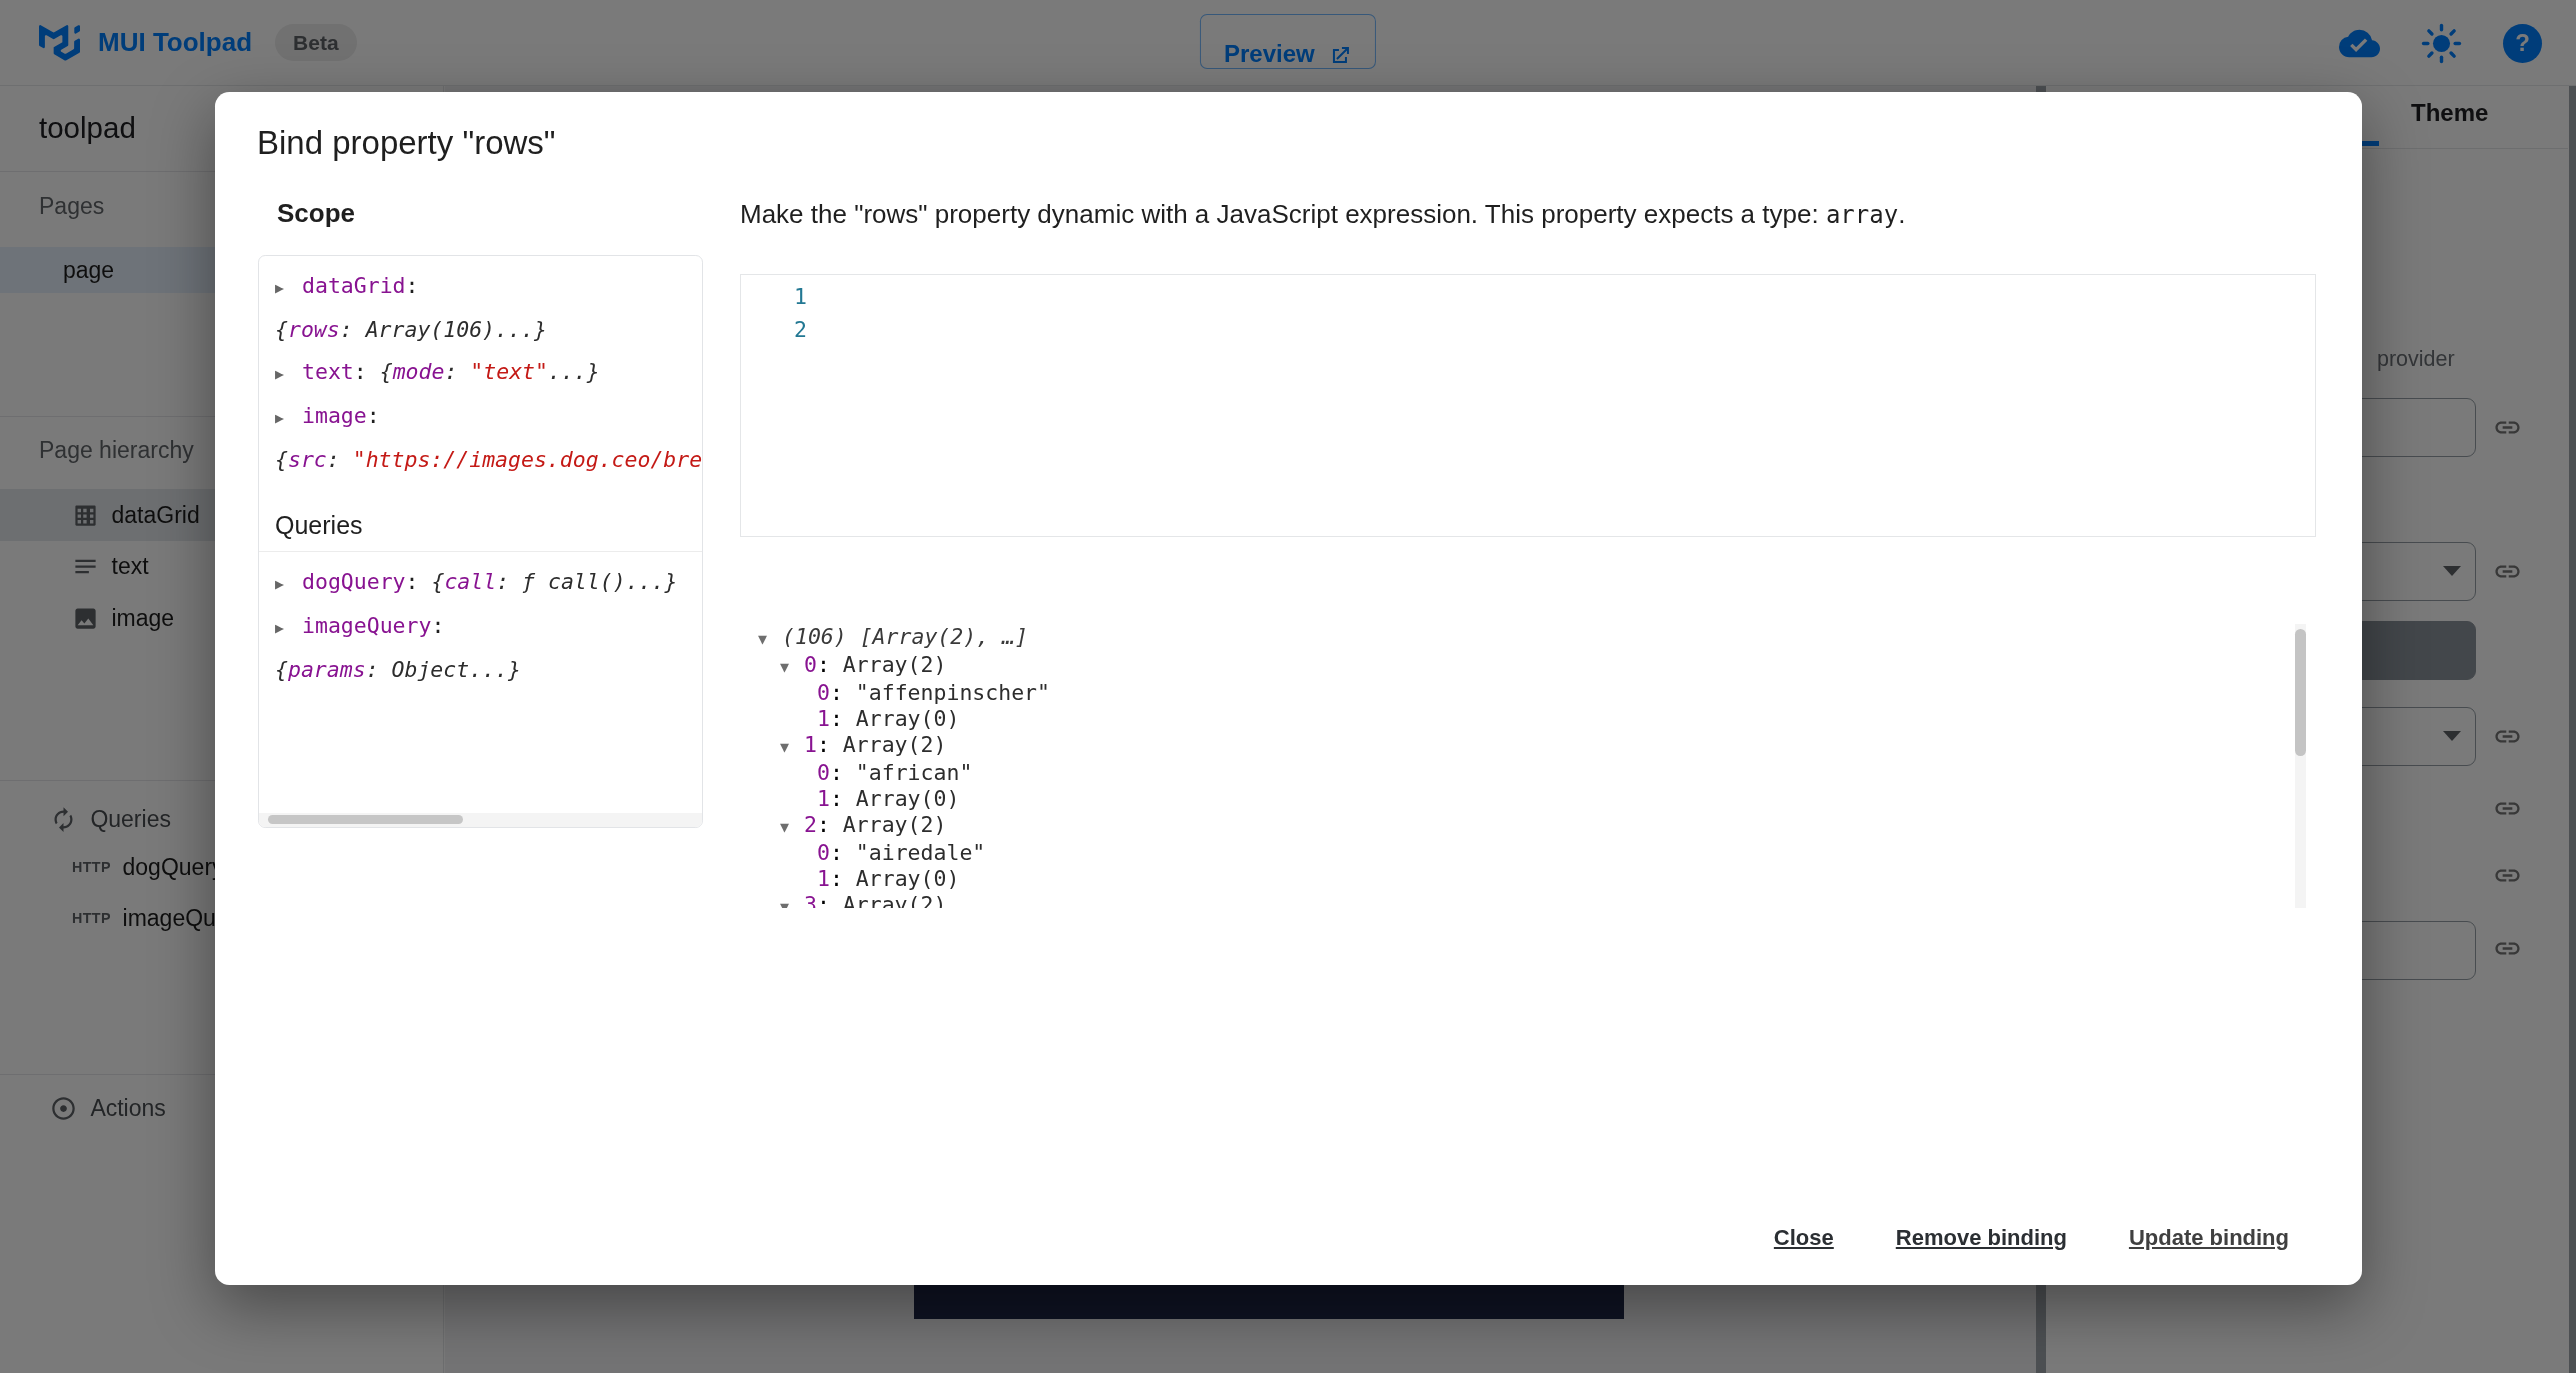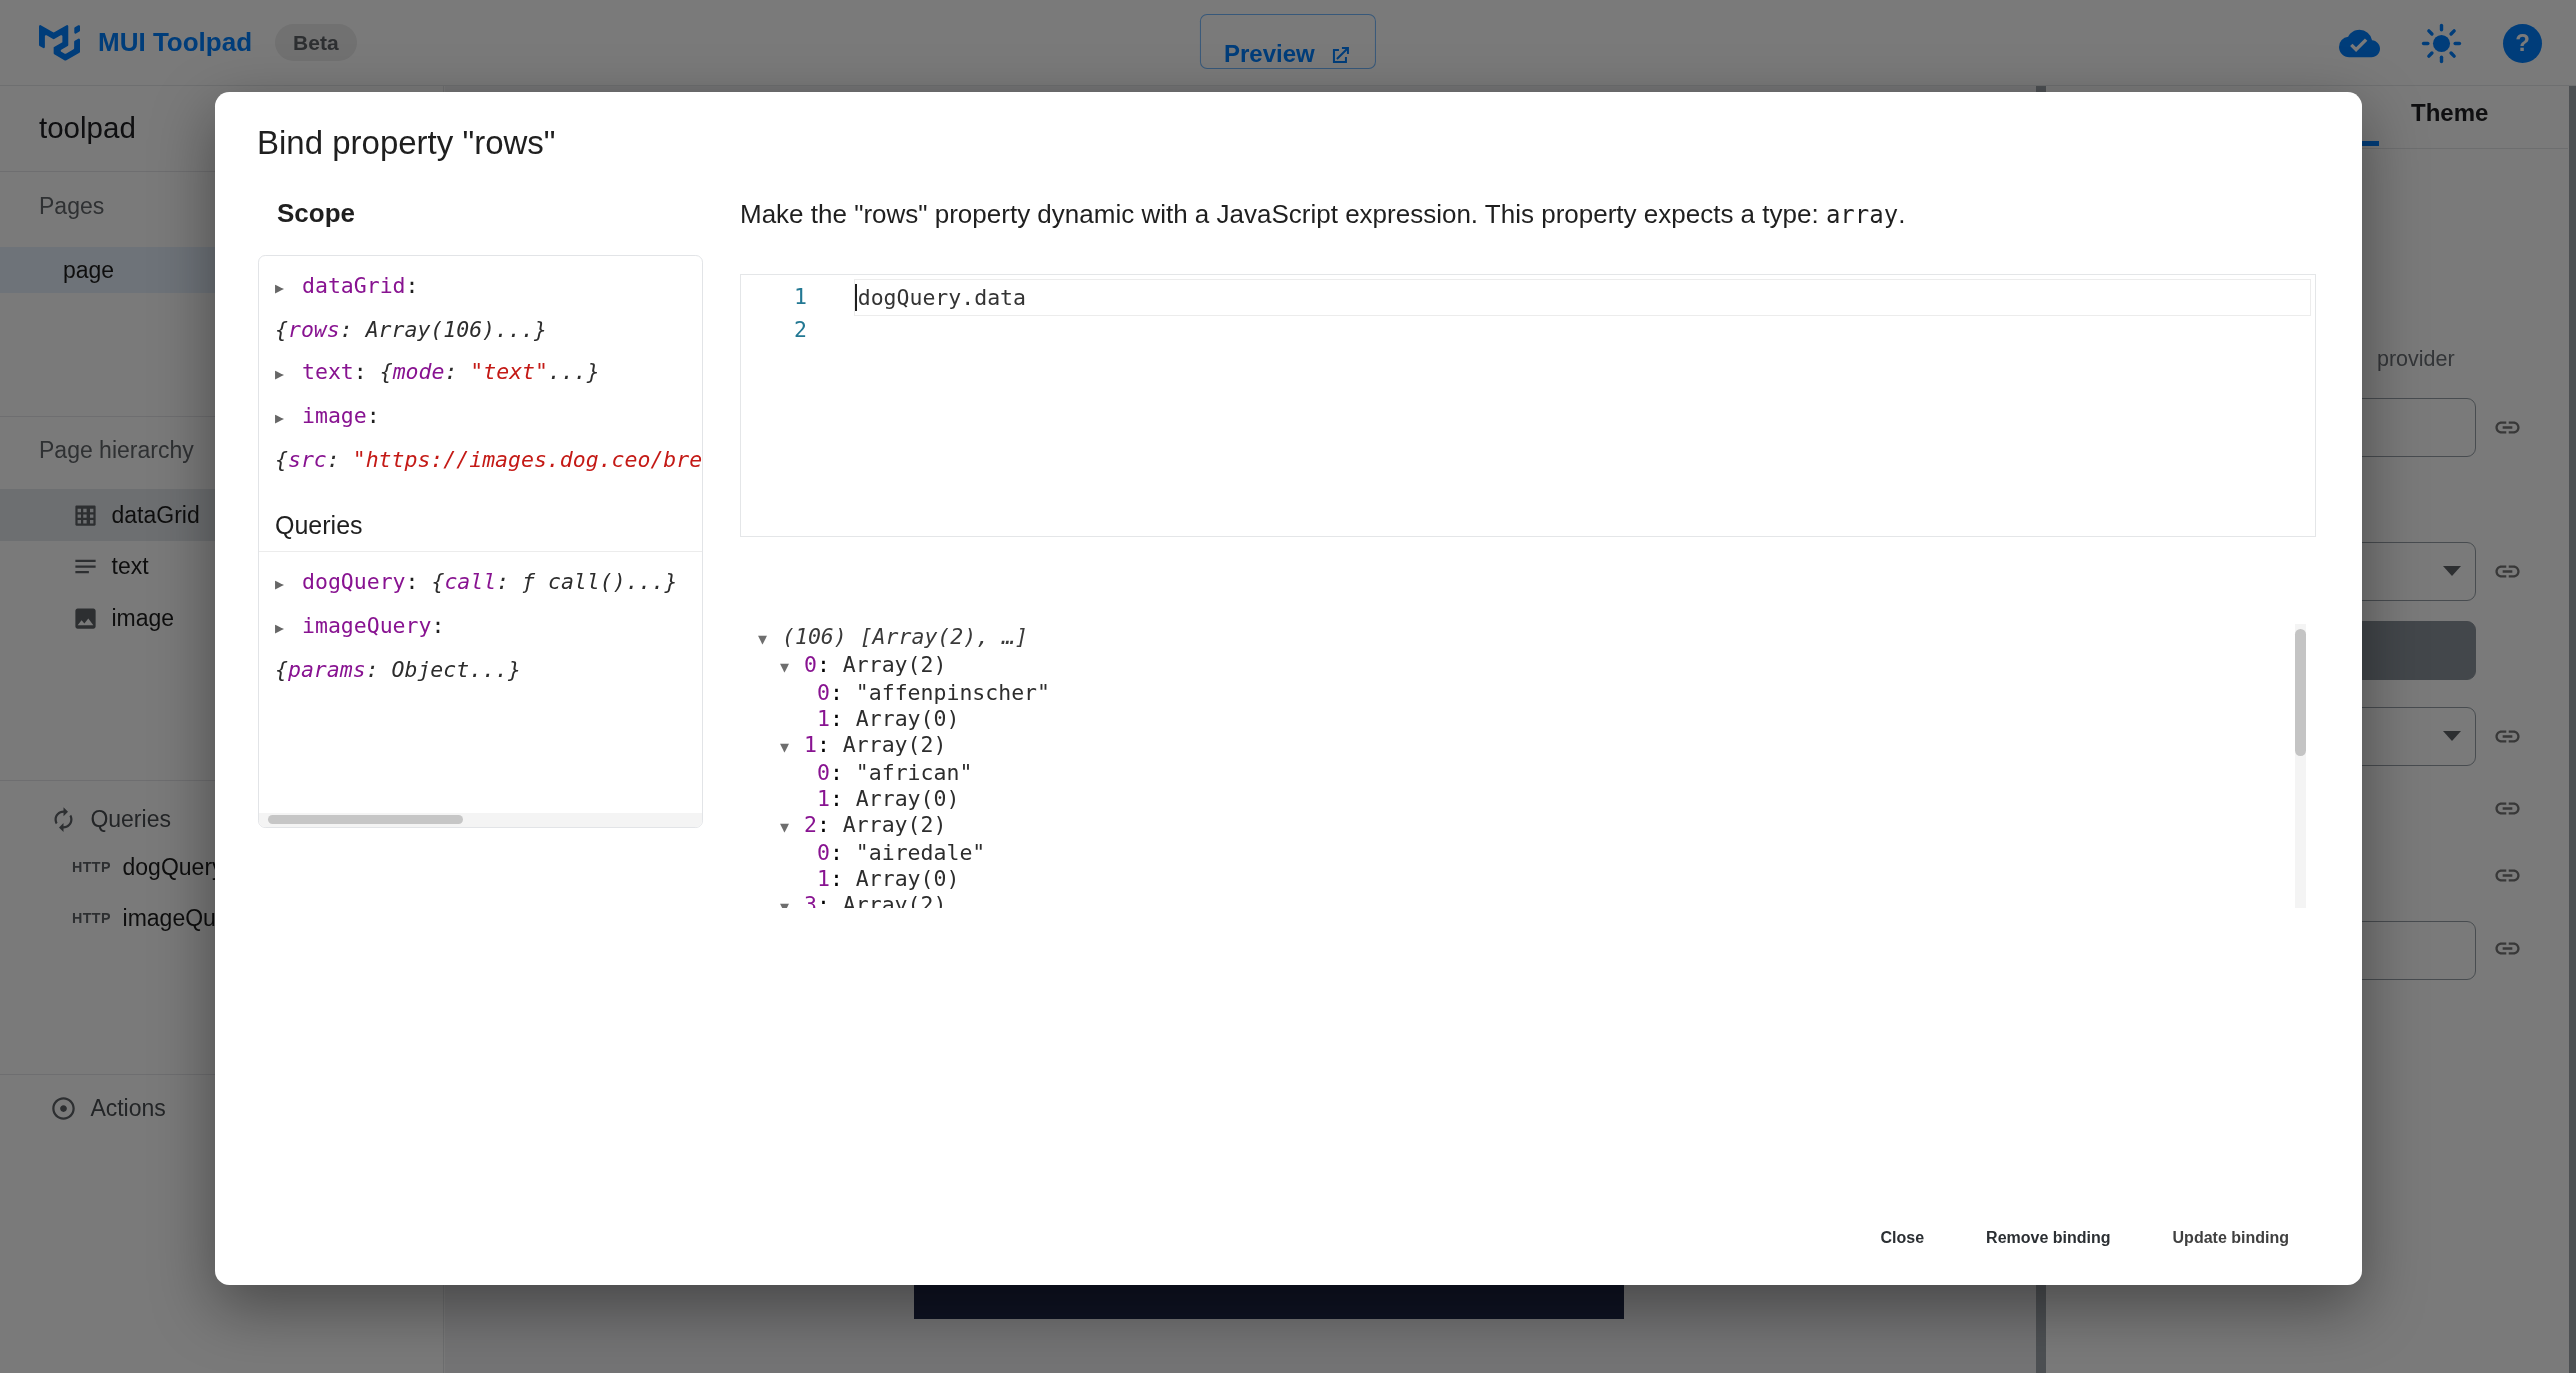--- a/index.html
+++ b/index.html
@@ -123,22 +123,22 @@
   .p-row { white-space:nowrap; }
   .lvl1 { padding-left:18px; } .lvl2 { padding-left:40px; } .lvl3 { padding-left:77px; }
   .p-arrow { display:inline-block; width:24px; font-size:15px; color:#6e6e6e; }
   .p-sum { font-style:italic; color:#3a3a3a; }
   .p-key { color:#881391; }
   .p-val { color:#2d2d2d; }
   .vscroll-track { position:absolute; right:12.5px; top:0; bottom:0; width:10.7px; background:#f4f4f4; }
   .vscroll-thumb { position:absolute; right:12.5px; top:4.5px; width:10.7px; height:127px; border-radius:5.4px; background:#c4c4c4; }
 
   .footer { position:absolute; right:57px; bottom:19.7px; display:flex; align-items:center; gap:30px; }
-  .fbtn { background:none; border:none; height:55px; padding:0 16px; font-size:16px; font-weight:600;
-    color:#2b2f33; cursor:pointer; font-family:"Liberation Sans",sans-serif; border-radius:7.2px; }
+  .fbtn { background:none; border:none; height:55px; padding:0 16px; font-size:22px; font-weight:600;
+    color:#2b2f33; cursor:pointer; font-family:"Liberation Sans",sans-serif; border-radius:7.2px;text-decoration:underline; }
   .fbtn.disabled { color:#404040; cursor:default; }
 </style>
 </head>
 <body>
 
 <div class="app">
 
   <div class="header">
     <svg class="brand-logo" viewBox="0 0 36 32" fill="#007FFF">
       <path d="M30.343 21.976a1 1 0 00.502-.864l.018-5.787a1 1 0 01.502-.864l3.137-1.802a1 1 0 011.498.867v10.521a1 1 0 01-.502.867l-11.839 6.8a1 1 0 01-.994.001l-9.291-5.314a1 1 0 01-.504-.868v-5.305c0-.006.007-.01.013-.007.005.003.012 0 .012-.007v-.006c0-.004.002-.008.006-.01l7.652-4.396c.007-.004.004-.015-.004-.015a.008.008 0 01-.008-.008l.015-5.201a1 1 0 00-1.5-.87l-5.687 3.277a1 1 0 01-.998 0L6.666 9.7a1 1 0 00-1.499.866v9.4a1 1 0 01-1.496.869l-3.166-1.81a1 1 0 01-.504-.87l.028-16.43A1 1 0 011.527.86l10.845 6.229a1 1 0 00.996 0L24.21.86a1 1 0 011.498.868v16.434a1 1 0 01-.501.867l-5.678 3.27a1 1 0 00.004 1.735l3.132 1.783a1 1 0 00.993-.002l6.685-3.839zM31 7.234a1 1 0 001.514.857l3-1.8A1 1 0 0036 5.434V1.766A1 1 0 0034.486.91l-3 1.8a1 1 0 00-.486.857v3.668z"></path>
@@ -300,24 +300,20 @@
 
     <div class="hscroll-track"></div>
     <div class="hscroll-thumb"></div>
   </div>
 
   <div class="instruction"><span>Make the "rows" property dynamic with a JavaScript expression. This property expects a type: </span><code>array</code><span>.</span></div>
 
   <div class="editor">
     <div class="ln ln1">1</div>
     <div class="ln ln2">2</div>
-    <div class="current-line">
-      <span class="cursor"></span>
-      <span class="code-text">dogQuery.data</span>
-    </div>
   </div>
 
   <div class="preview-panel">
     <div class="p-row lvl1"><span class="p-arrow">▼</span><span class="p-sum">(106) [Array(2), …]</span></div>
 
     <div class="p-row lvl2"><span class="p-arrow">▼</span><span class="p-key">0</span><span>: </span><span class="p-val">Array(2)</span></div>
     <div class="p-row lvl3"><span class="p-key">0</span><span>: </span><span class="p-val str">"affenpinscher"</span></div>
     <div class="p-row lvl3"><span class="p-key">1</span><span>: </span><span class="p-val">Array(0)</span></div>
 
     <div class="p-row lvl2"><span class="p-arrow">▼</span><span class="p-key">1</span><span>: </span><span class="p-val">Array(2)</span></div>

